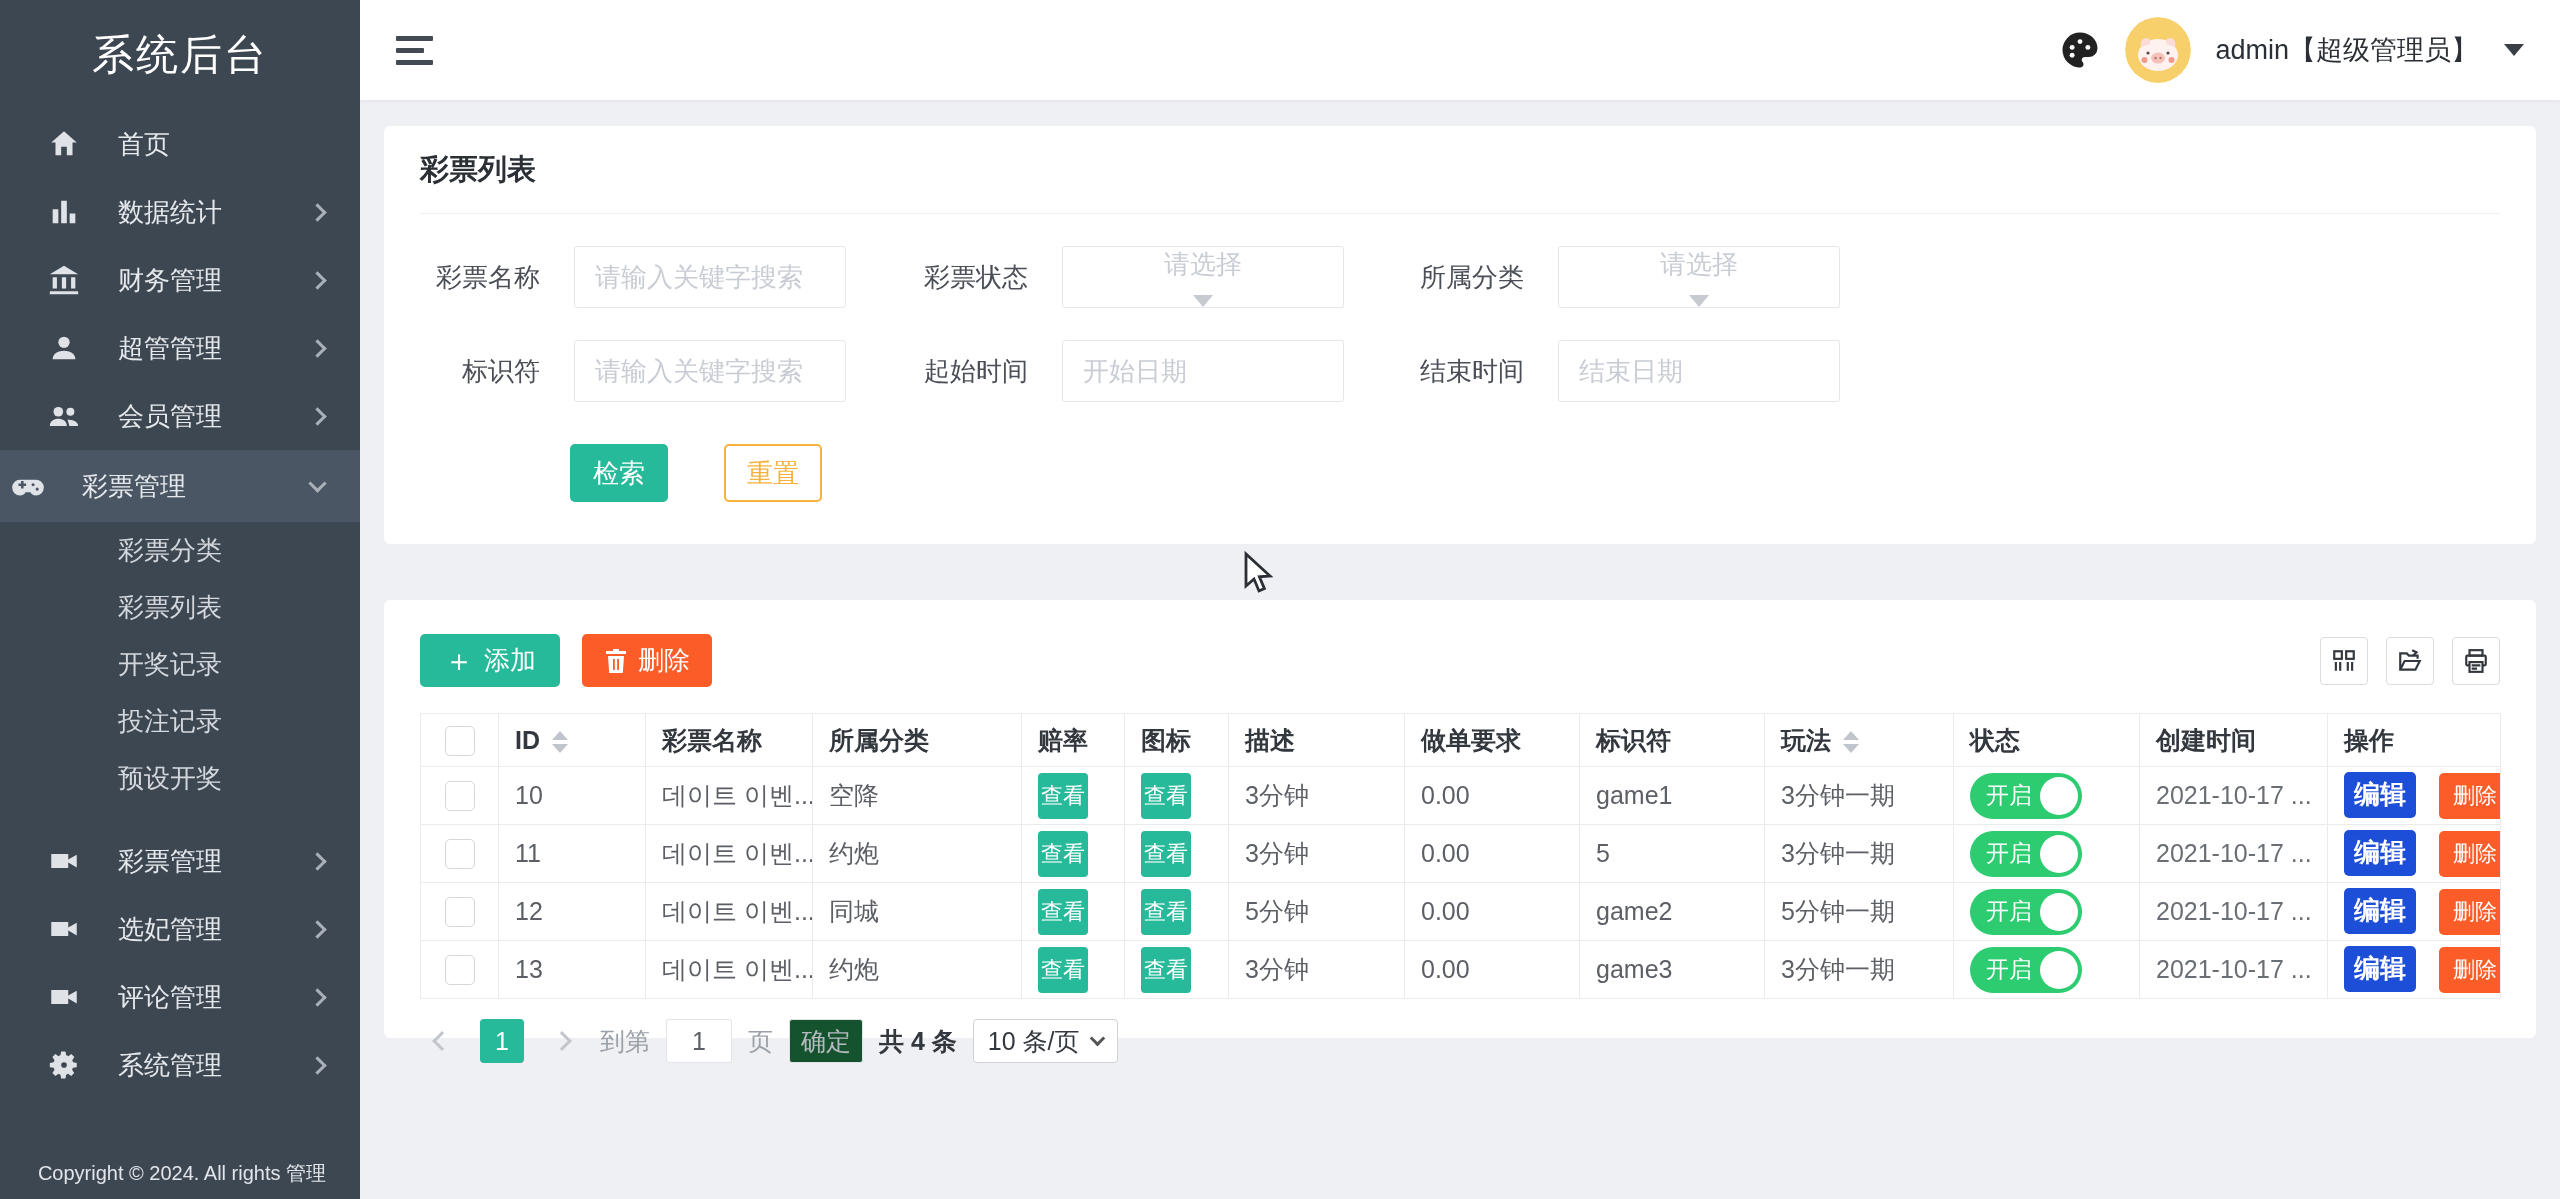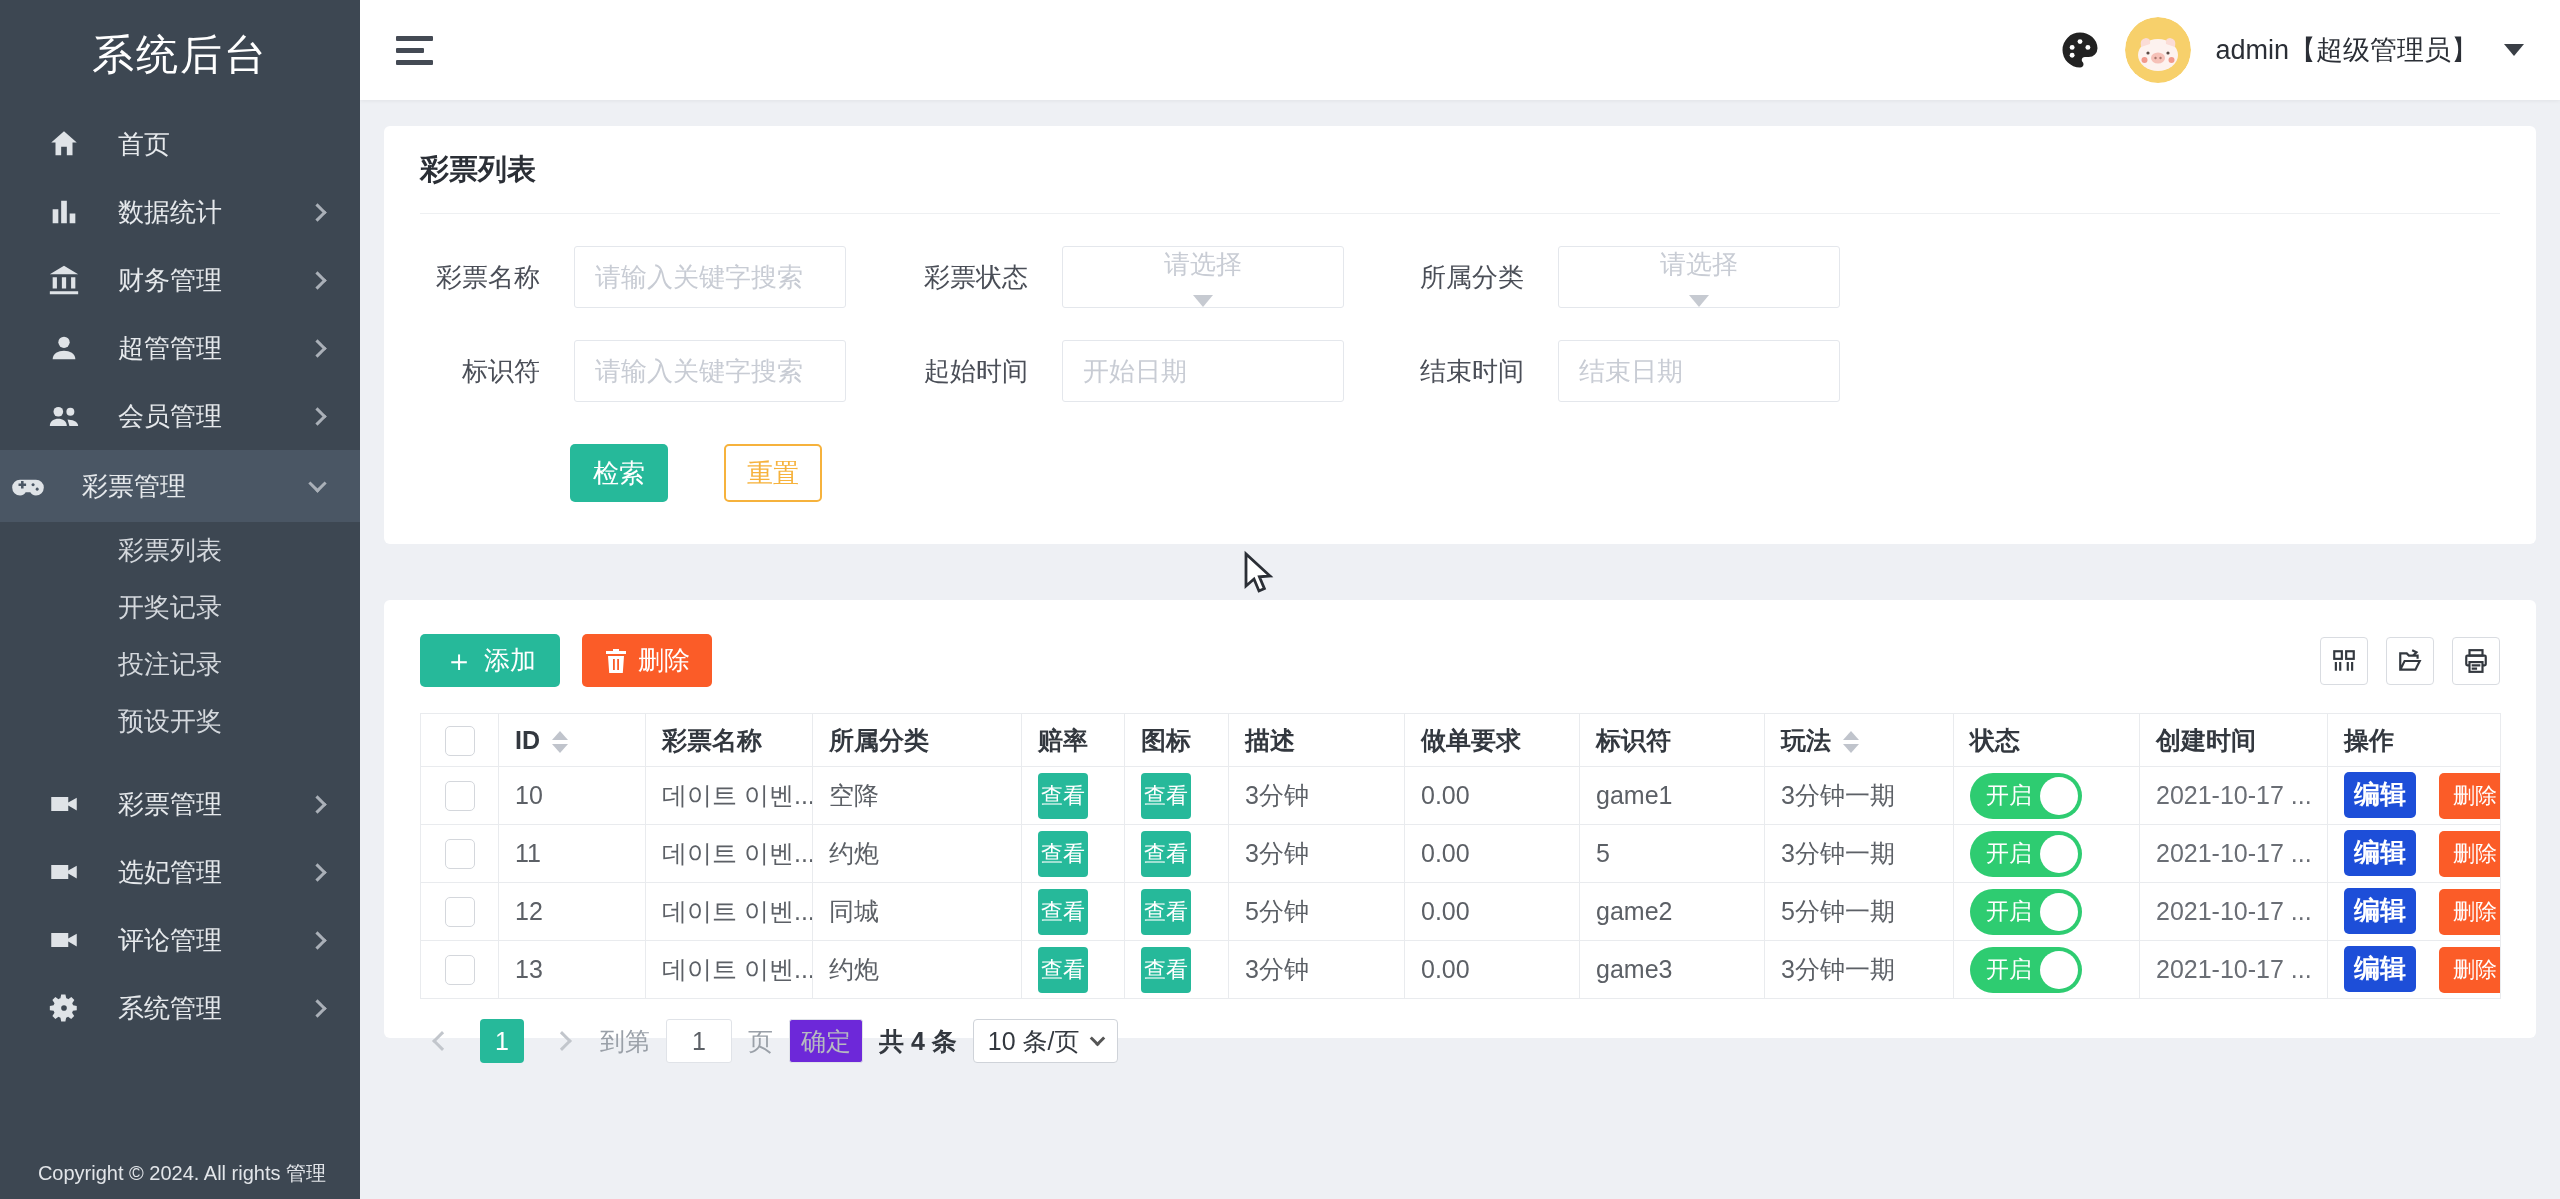--- a/index.html
+++ b/index.html
@@ -121,21 +121,21 @@
   td.time { color:#6a6e75; }
 
   
   .pagination { margin-top:20px; display:flex; align-items:center; gap:16px; font-size:25px; color:#9aa0a8; }
   .pg-chev { width:44px; height:44px; display:flex; align-items:center; justify-content:center; cursor:pointer; }
   .pg-chev i { width:14px; height:14px; border-right:3px solid #c2c6cc; border-bottom:3px solid #c2c6cc; }
   .pg-chev .l { transform:rotate(135deg); }
   .pg-chev .r { transform:rotate(-45deg); }
   .pg-cur { width:44px; height:44px; background:#26b99a; color:#fff; border-radius:4px; display:flex; align-items:center; justify-content:center; cursor:pointer; }
   .pg-box { width:66px; height:44px; border:1px solid #e0e3e8; border-radius:3px; text-align:center; font-size:25px; color:#5c6066; outline:none; font-family:inherit; }
-  .pg-confirm { width:74px; height:44px; border:1px solid #e0e3e8; border-radius:3px; background:#6d28d9; color:#b6bac0; font-size:25px; cursor:pointer; font-family:inherit; }
+  .pg-confirm { width:74px; height:44px; border:1px solid #e0e3e8; border-radius:3px; background:#14532d; color:#b6bac0; font-size:25px; cursor:pointer; font-family:inherit; }
   .pg-total { color:#33383f; font-weight:bold; }
   .pg-size { height:44px; border:1px solid #cfd3d9; border-radius:4px; background:#fff; display:flex; align-items:center; gap:12px; padding:0 14px; font-size:25px; color:#33383f; cursor:pointer; }
   .pg-size i { width:11px; height:11px; border-right:3px solid #555; border-bottom:3px solid #555; transform:rotate(45deg); margin-top:-6px; }
 
   
   .cursor { position:absolute; left:1238px; top:550px; z-index:50; pointer-events:none; }
 </style>
 </head>
 <body>
 
@@ -192,20 +192,23 @@
     <div class="nav-item active">
       <span class="nav-icon">
         <svg width="38" height="38" viewBox="0 0 24 24">
             <path d="M7 8h10a5 5 0 0 1 0 10c-1.7 0-3-1-3.5-2h-3C10 17 8.7 18 7 18A5 5 0 0 1 7 8zm-1 4h1.6v1.6H9.2V12h1.6v-1.6H9.2V8.8H7.6v1.6H6zM15.2 10.2a1 1 0 1 0 .01 0zM17.8 13a1 1 0 1 0 .01 0z"></path>
           </svg>
       </span>
       <span class="nav-label">彩票管理</span>
       <span class="chev down"></span>
     </div>
     <div class="submenu">
+      <div class="nav-item">
+        <span class="nav-label">彩票分类</span>
+      </div>
       <div class="nav-item">
         <span class="nav-label">彩票列表</span>
       </div>
       <div class="nav-item">
         <span class="nav-label">开奖记录</span>
       </div>
       <div class="nav-item">
         <span class="nav-label">投注记录</span>
       </div>
       <div class="nav-item">

